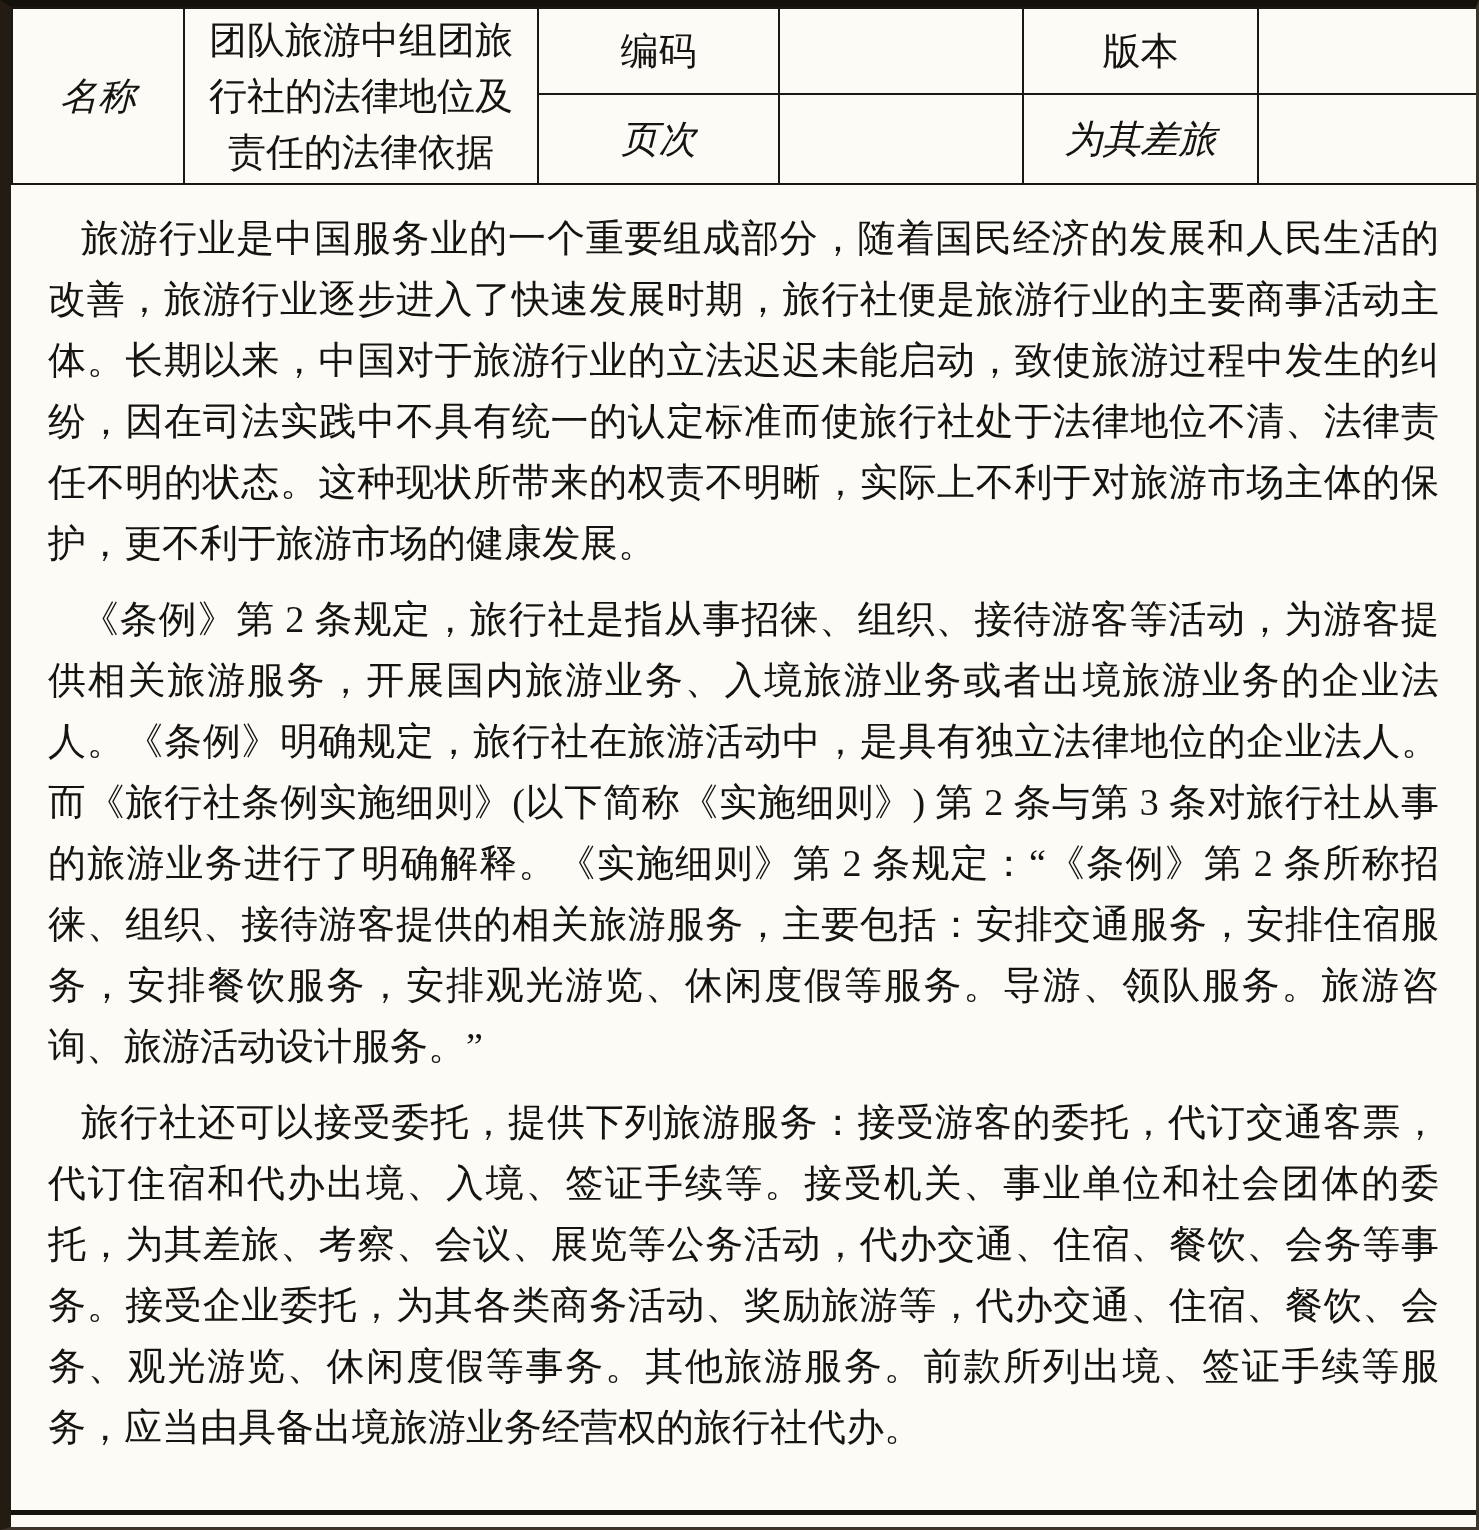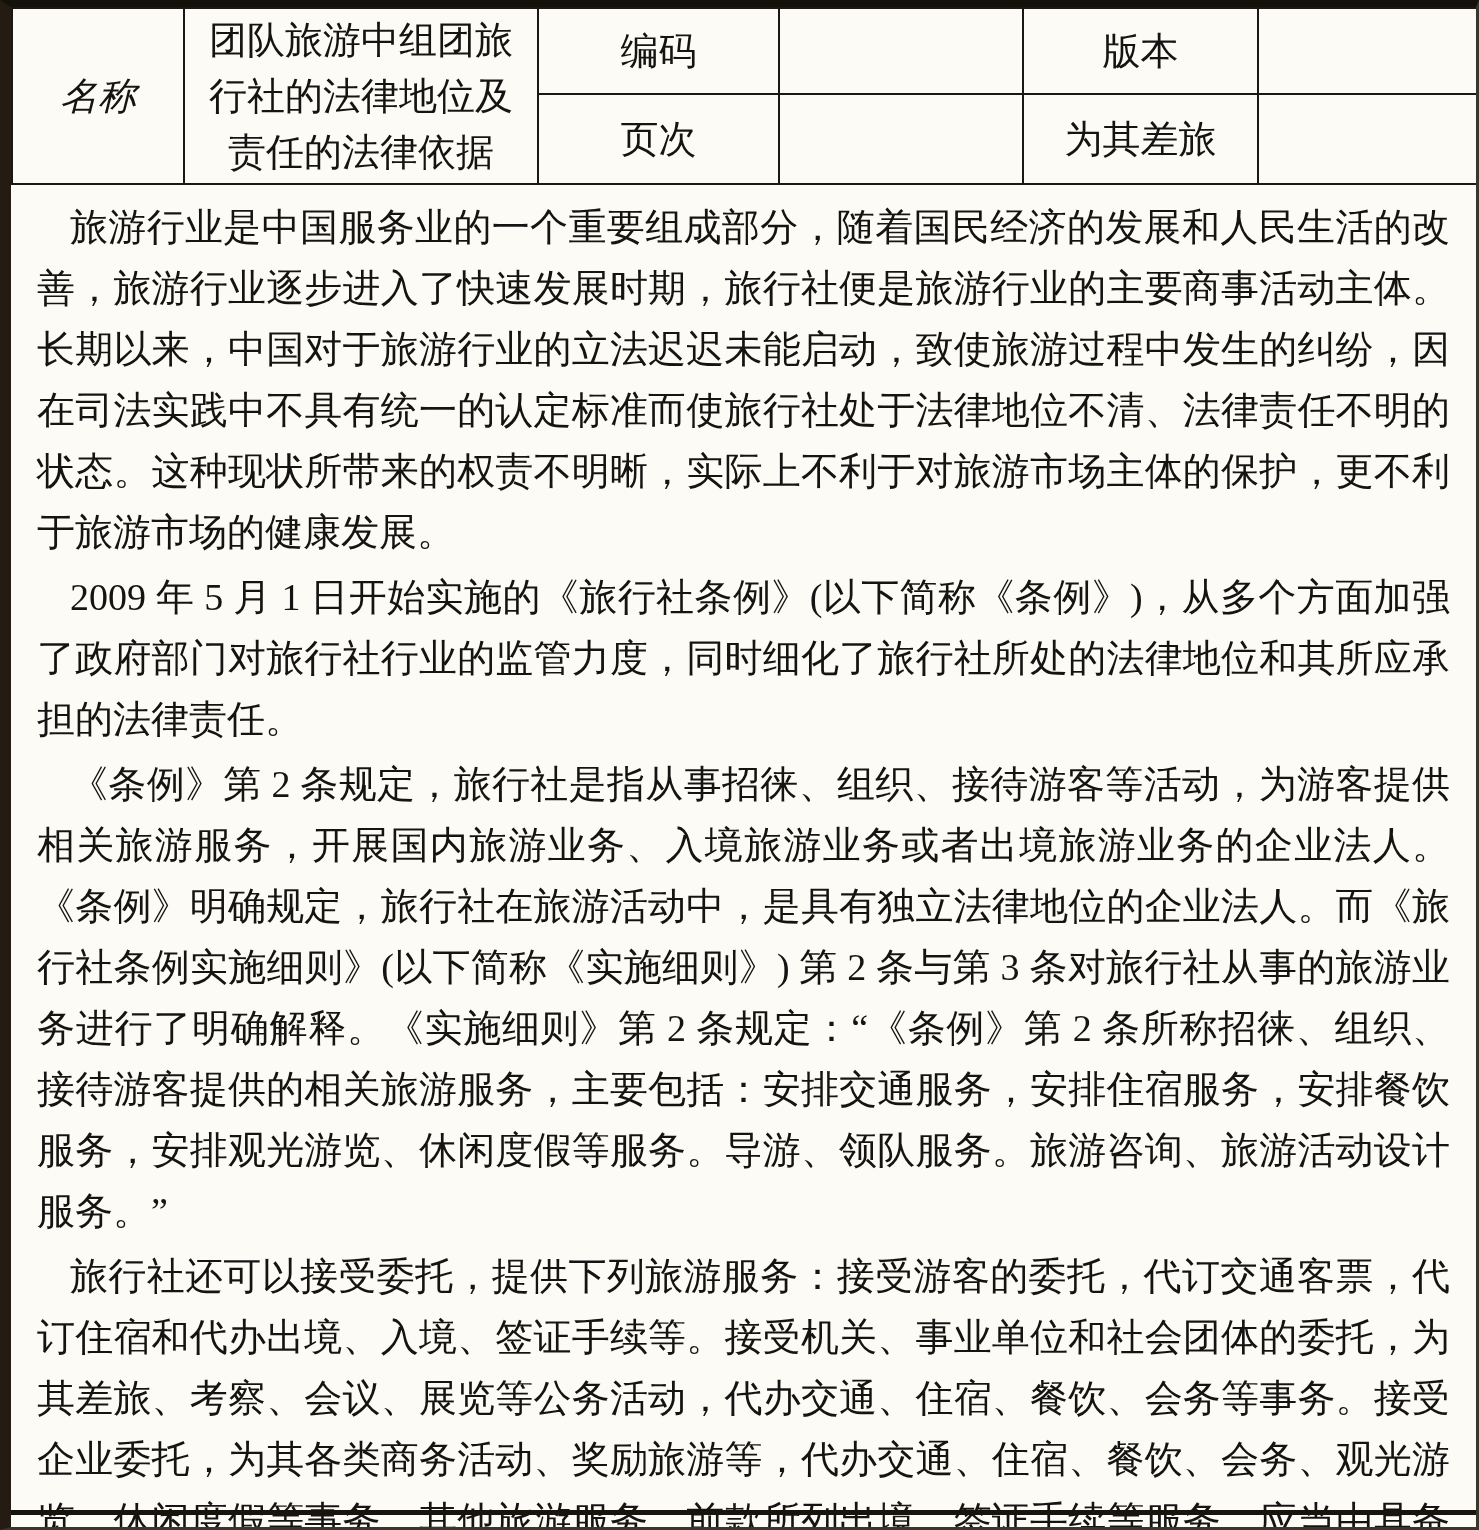--- a/index.html
+++ b/index.html
@@ -31,33 +31,33 @@
     overflow: hidden;
     margin-left: 36px;
   }
   td.c1 { width: 170px; font-style: italic; }
   td.c2 { width: 352px; }
   td.c3 { width: 239px; }
   td.c4 { width: 242px; }
   td.c5 { width: 233px; }
   td.c6 { width: 229px; }
   tr.r1 td { height: 84px; }
-  tr.r2 td { height: 88px; }
+  tr.r2 td { height: 88px; font-style: italic; }
   .title-inner {
     display: inline-block;
     width: 312px;
     line-height: 56px;
     text-align: center;
     vertical-align: middle;
   }
   .body-text {
     padding: 8px 22px 0 22px;
   }
   .body-text p {
-    margin: 4px;
+    margin: 15px;
     font-size: 38px;
     line-height: 61px;
     text-align: justify;
     text-indent: 33px;
   }
   .bottom-rule {
     position: absolute;
     left: 0;
     bottom: 12px;
     width: 100%;
@@ -104,20 +104,19 @@
       </td>
       <td class="c6">
         <span></span>
       </td>
     </tr>
   </tbody>
     </table>
 
   <div class="body-text">
     <p>旅游行业是中国服务业的一个重要组成部分，随着国民经济的发展和人民生活的改善，旅游行业逐步进入了快速发展时期，旅行社便是旅游行业的主要商事活动主体。长期以来，中国对于旅游行业的立法迟迟未能启动，致使旅游过程中发生的纠纷，因在司法实践中不具有统一的认定标准而使旅行社处于法律地位不清、法律责任不明的状态。这种现状所带来的权责不明晰，实际上不利于对旅游市场主体的保护，更不利于旅游市场的健康发展。</p>
-    <p>2009 年 5 月 1 日开始实施的《旅行社条例》(以下简称《条例》)，从多个方面加强了政府部门对旅行社行业的监管力度，同时细化了旅行社所处的法律地位和其所应承担的法律责任。</p>
     <p>《条例》第 2 条规定，旅行社是指从事招徕、组织、接待游客等活动，为游客提供相关旅游服务，开展国内旅游业务、入境旅游业务或者出境旅游业务的企业法人。《条例》明确规定，旅行社在旅游活动中，是具有独立法律地位的企业法人。而《旅行社条例实施细则》(以下简称《实施细则》) 第 2 条与第 3 条对旅行社从事的旅游业务进行了明确解释。《实施细则》第 2 条规定：“《条例》第 2 条所称招徕、组织、接待游客提供的相关旅游服务，主要包括：安排交通服务，安排住宿服务，安排餐饮服务，安排观光游览、休闲度假等服务。导游、领队服务。旅游咨询、旅游活动设计服务。”</p>
     <p>旅行社还可以接受委托，提供下列旅游服务：接受游客的委托，代订交通客票，代订住宿和代办出境、入境、签证手续等。接受机关、事业单位和社会团体的委托，为其差旅、考察、会议、展览等公务活动，代办交通、住宿、餐饮、会务等事务。接受企业委托，为其各类商务活动、奖励旅游等，代办交通、住宿、餐饮、会务、观光游览、休闲度假等事务。其他旅游服务。前款所列出境、签证手续等服务，应当由具备出境旅游业务经营权的旅行社代办。</p>
   </div>
 
   <div class="bottom-rule"></div>
 
 </div>
 
 </body></html>

